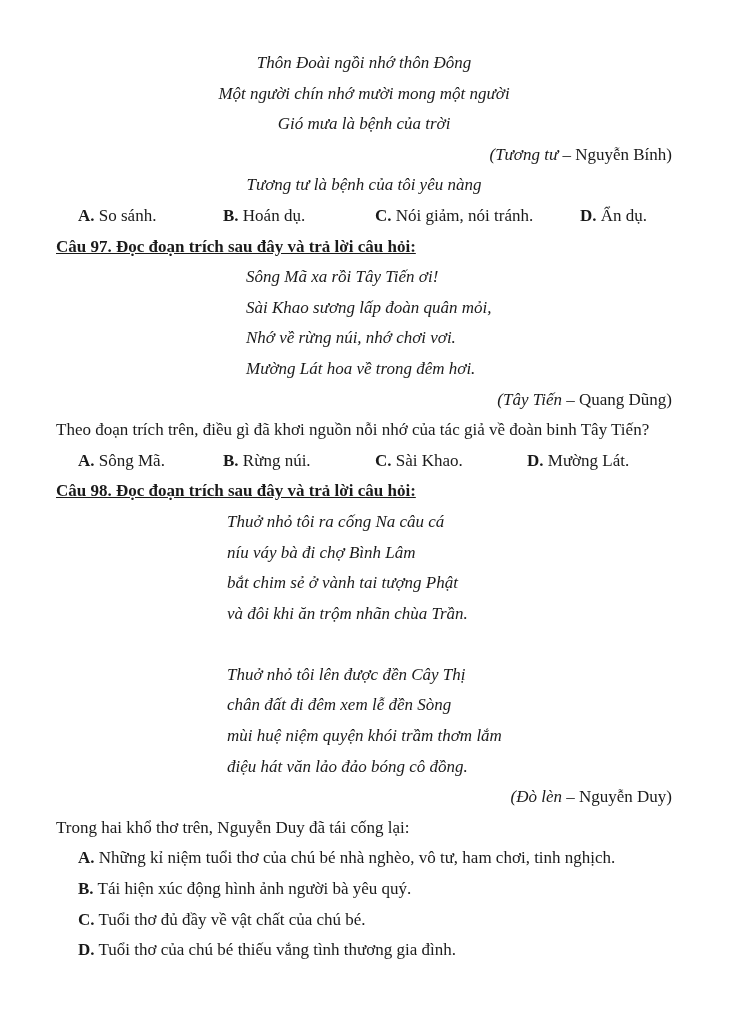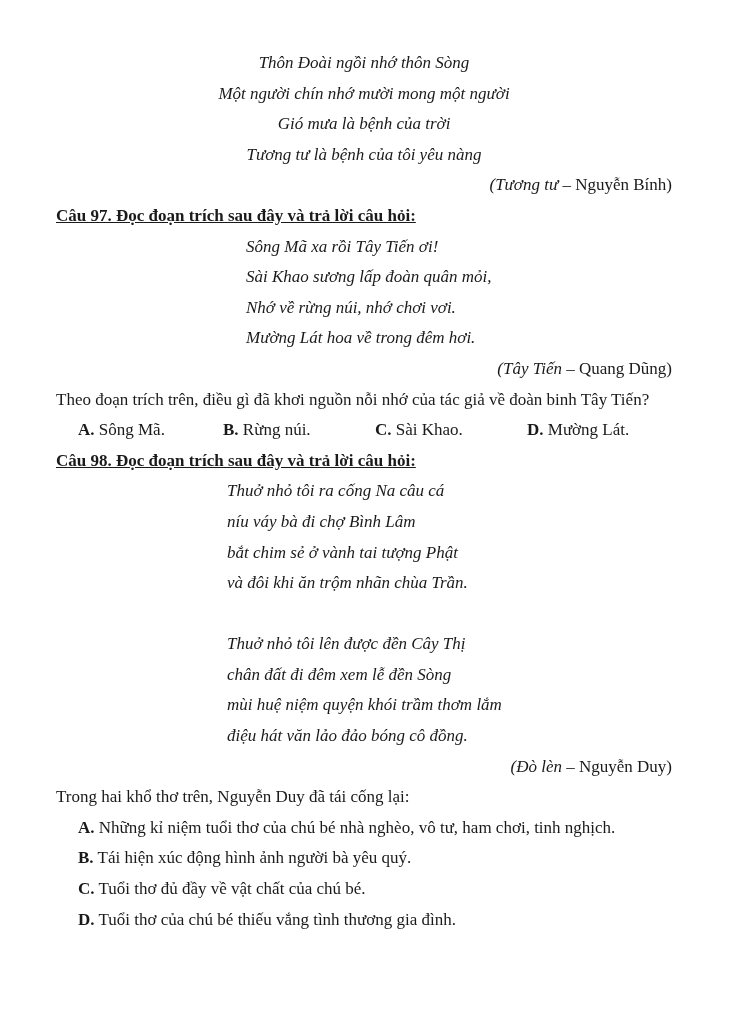--- a/index.html
+++ b/index.html
@@ -27,25 +27,31 @@
   .ow-c1 { width:205px; }
   .ow-c2 { width:152px; }
   .stack-opt { padding-left:22px; }
   .opt-label { font-weight:bold; }
 </style>
 </head>
 <body>
 
 <div class="page">
 
-  <div class="line center italic">Thôn Đoài ngồi nhớ thôn Sòng</div>
+  <div class="line center italic">Thôn Đoài ngồi nhớ thôn Đông</div>
   <div class="line center italic">Một người chín nhớ mười mong một người</div>
   <div class="line center italic">Gió mưa là bệnh của trời</div>
+  <div class="line right"><span class="italic">(Tương tư </span><span>– Nguyễn Bính)</span></div>
   <div class="line center italic">Tương tư là bệnh của tôi yêu nàng</div>
-  <div class="line right"><span class="italic">(Tương tư </span><span>– Nguyễn Bính)</span></div>
+  <div class="line opts-row">
+    <span class="ow-a"><span class="opt-label">A.</span> <span>So sánh.</span></span>
+    <span class="ow-b"><span class="opt-label">B.</span> <span>Hoán dụ.</span></span>
+    <span class="ow-c1"><span class="opt-label">C.</span> <span>Nói giảm, nói tránh.</span></span>
+    <span><span class="opt-label">D.</span> <span>Ẩn dụ.</span></span>
+  </div>
 
   <div class="line bold">Câu 97. Đọc đoạn trích sau đây và trả lời câu hỏi:</div>
   <div class="line ind-poem2 italic">Sông Mã xa rồi Tây Tiến ơi!</div>
   <div class="line ind-poem2 italic">Sài Khao sương lấp đoàn quân mỏi,</div>
   <div class="line ind-poem2 italic">Nhớ về rừng núi, nhớ chơi vơi.</div>
   <div class="line ind-poem2 italic">Mường Lát hoa về trong đêm hơi.</div>
   <div class="line right"><span class="italic">(Tây Tiến </span><span>– Quang Dũng)</span></div>
   <div class="line">Theo đoạn trích trên, điều gì đã khơi nguồn nỗi nhớ của tác giả về đoàn binh Tây Tiến?</div>
   <div class="line opts-row">
     <span class="ow-a"><span class="opt-label">A.</span> <span>Sông Mã.</span></span>

